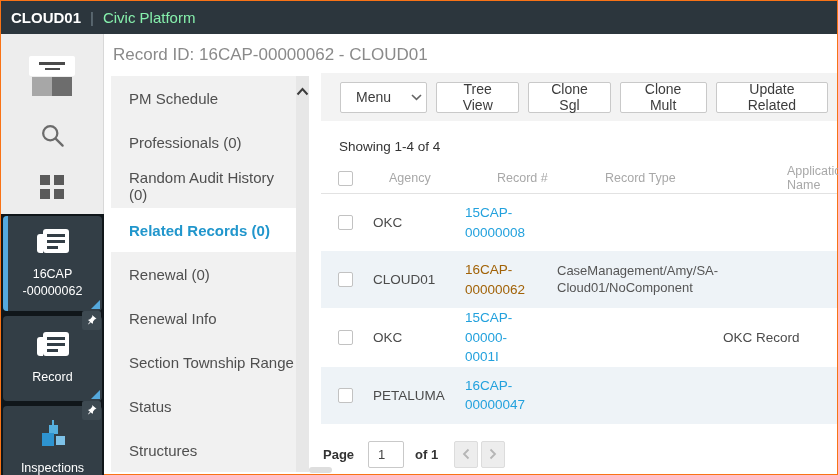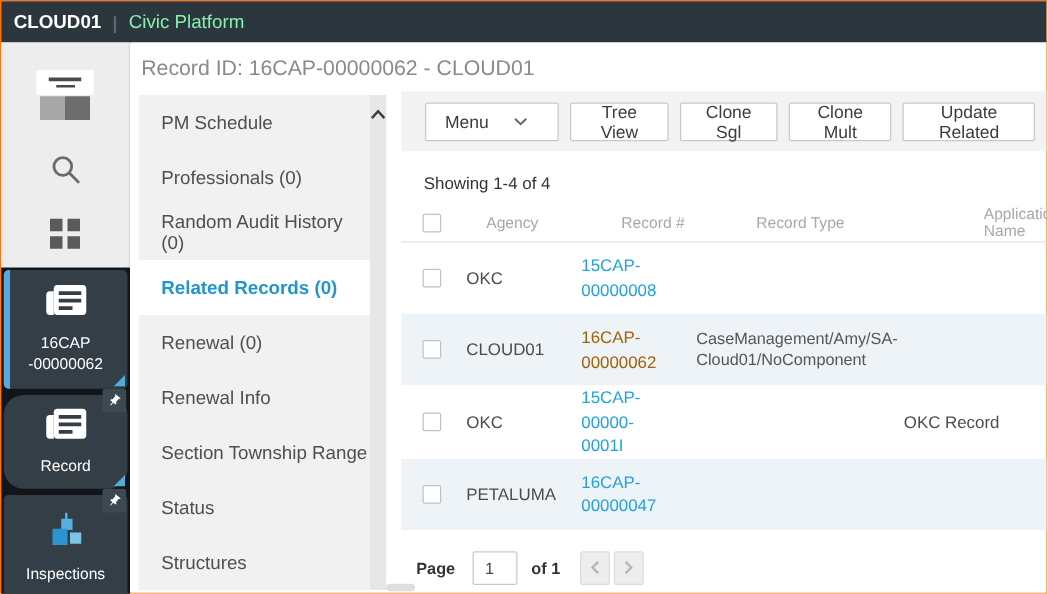--- a/index.html
+++ b/index.html
@@ -30,21 +30,21 @@
   .grid-icon { display:grid; grid-template-columns:10px 10px; grid-gap:4px; }
   .grid-icon span { width:10px; height:10px; background:#5a5a5a; display:block; }
 
   .sidebar-dark { position:absolute; left:0; top:180px; width:103px; height:262px; background:#10161a; }
   .tile { position:relative; margin:0 2px; background:#333e46; border-radius:4px; color:#fff;
     display:flex; flex-direction:column; align-items:center; justify-content:center; cursor:pointer; }
   .tile-label { font-size:12.5px; text-align:center; line-height:1.35; white-space:pre-line; margin-top:7px; }
   .tile-1 { margin-top:2px; height:95px; }
   .tile-1 .active-bar { position:absolute; left:0; top:0; width:5px; height:100%;
     background:#55a9dd; border-radius:4px 0 0 4px; }
-  .tile-2 { margin-top:5px; height:75px;border-radius:16px; }
+  .tile-2 { margin-top:5px; height:85px; }
   .tile-3 { margin-top:5px; height:85px; }
   .corner-tri { position:absolute; right:2px; bottom:2px; width:0; height:0;
     border-left:9px solid transparent; border-bottom:9px solid #55a9dd; }
   .pin-tab { position:absolute; top:-5px; right:1px; width:19px; height:19px; background:#3d4951;
     border-radius:2px; display:flex; align-items:center; justify-content:center; cursor:pointer; }
   .pin-tab svg { transform:rotate(40deg); }
 
   
   .main { position:absolute; left:104px; top:33px; right:0; bottom:0; background:#fff; }
   .page-title { padding:11px 0 0 8px; font-size:17px; color:#8a8a8a; }
@@ -57,21 +57,21 @@
   .nav-item { height:44px; display:flex; align-items:center; padding-left:18px; width:185px;
     font-size:15px; color:#4f4f4f; cursor:pointer; }
   .nav-item.selected { background:#fff; color:#2196cc; font-weight:bold; width:198px; }
 
   
   .content { position:absolute; left:216px; top:39px; right:0; bottom:0; }
   .toolbar { height:48px; background:#f3f3f3; display:flex; align-items:center; padding-left:19px; }
   .btn { height:31px; background:#fff; border:1px solid #c9c9c9; border-radius:2px; color:#3c3c3c;
     font-size:14px; font-family:inherit; padding:0 15px; margin-right:9px; cursor:pointer;
     display:flex; align-items:center; }
-  .btn-menu { padding:0 24px 0 15px; }
+  .btn-menu { padding:0 4px 0 15px; }
   .btn-menu svg { margin-left:20px; }
 
   .showing { margin:18px 0 0 18px; font-size:13.5px; color:#333; }
 
   .rtable { margin-top:9px; }
   .trow { display:flex; align-items:center; }
   .col-check { width:44px; padding-left:17px; flex:none; }
   .col-agency { width:92px; flex:none; padding-left:8px; }
   .col-record { width:92px; flex:none; padding-left:8px; padding-right:12px; }
   .col-type { width:166px; flex:none; padding-left:8px; padding-right:10px; }
@@ -79,21 +79,21 @@
   .thead { height:31px; border-bottom:1px solid #e2e2e2;gap:16px; }
   .thead .hlabel { font-size:12.5px; color:#a8a8a8; }
   .cb { appearance:none; -webkit-appearance:none; width:15px; height:15px; border:1px solid #c2c2c2;
     border-radius:2px; background:#fff; cursor:pointer; display:block; }
   .drow { min-height:57px; font-size:13.5px; color:#4b4b4b; }
   .drow.alt { background:#eef3f7; }
   .rec-link { color:#22a1dd; cursor:pointer; line-height:1.45; }
   .rec-plain { color:#a16207; line-height:1.45; }
   .type-text { font-size:13px; color:#555; line-height:1.3; }
 
-  .pager { display:flex; align-items:center; margin:17px 0 0 12px; }
+  .pager { display:flex; align-items:center; margin:17px 0 0 2px; }
   .pager .plabel { font-size:13px; font-weight:bold; color:#333; }
   .page-input { width:36px; height:27px; border:1px solid #c9c9c9; border-radius:2px; font-size:13px;
     color:#444; padding-left:9px; margin-left:14px; font-family:inherit; }
   .pager .oflabel { margin-left:11px; font-size:13px; font-weight:bold; color:#333; }
   .pg-btn { width:24px; height:27px; background:#ededed; border:1px solid #dcdcdc; border-radius:2px;
     display:flex; align-items:center; justify-content:center; cursor:default; }
   .pg-prev { margin-left:16px; } .pg-next { margin-left:3px; }
 
   .hscroll-thumb { position:absolute; left:204px; bottom:1px; width:23px; height:6px;
     background:#dedede; border-radius:3px; cursor:pointer; }

